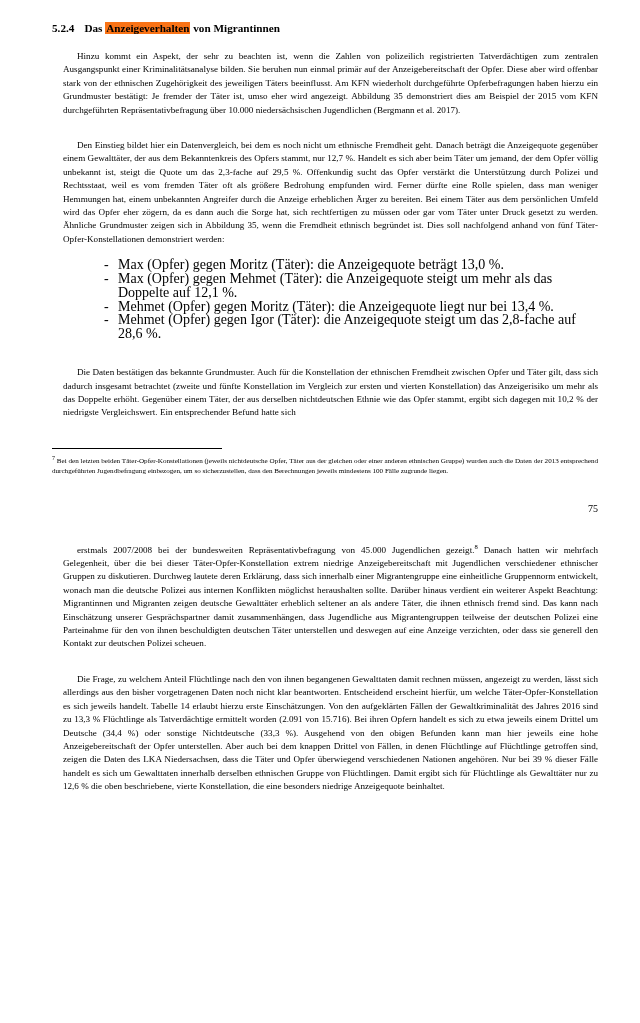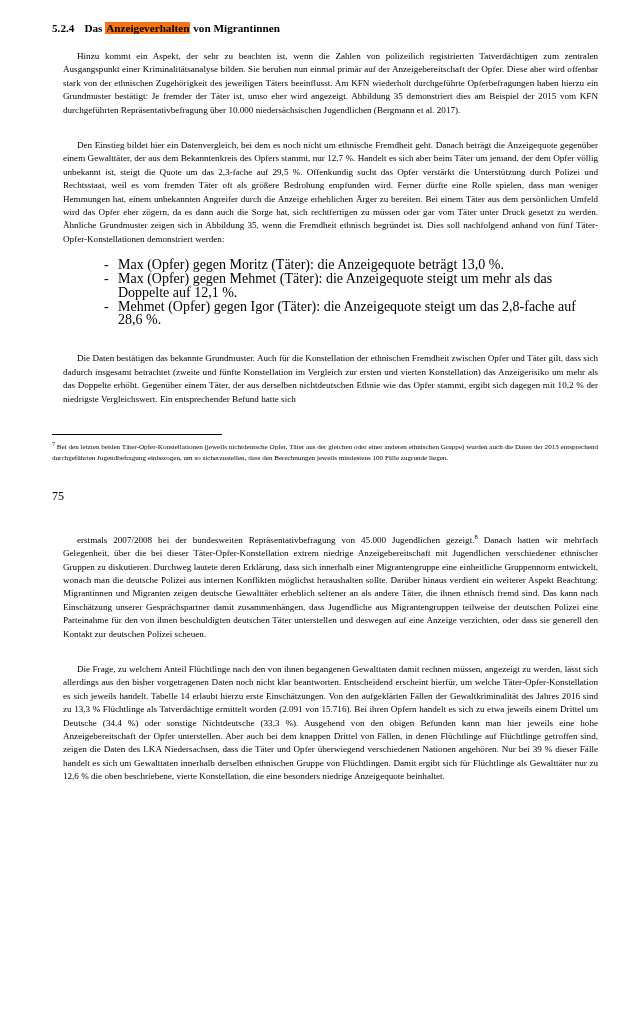--- a/index.html
+++ b/index.html
@@ -70,22 +70,22 @@
   .footnote {
     font-size: 7.1px;
     line-height: 10.2px;
     text-align: justify;
     margin: 0;
   }
   .footnote sup {
     font-size: 6px;
   }
   .pagenum {
-    text-align: left;
-    font-size: 12px;
+    text-align: right;
+    font-size: 10px;
     margin: 26px 0 26px 0;
   }
   sup.fnref {
     font-size: 6.6px;
     vertical-align: super;
   }
 </style>
 </head>
 <body>
 
@@ -98,20 +98,21 @@
 
   <p class="body">Hinzu kommt ein Aspekt, der sehr zu beachten ist, wenn die Zahlen von polizeilich registrierten Tatverdächtigen zum zentralen Ausgangspunkt einer Kriminalitätsanalyse bilden. Sie beruhen nun einmal primär auf der Anzeigebereitschaft der Opfer. Diese aber wird offenbar stark von der ethnischen Zugehörigkeit des jeweiligen Täters beeinflusst. Am KFN wiederholt durchgeführte Opferbefragungen haben hierzu ein Grundmuster bestätigt: Je fremder der Täter ist, umso eher wird angezeigt. Abbildung 35 demonstriert dies am Beispiel der 2015 vom KFN durchgeführten Repräsentativbefragung über 10.000 niedersächsischen Jugendlichen (Bergmann et al. 2017).</p>
 
   <div class="spacer-md"></div>
 
   <p class="body">Den Einstieg bildet hier ein Datenvergleich, bei dem es noch nicht um ethnische Fremdheit geht. Danach beträgt die Anzeigequote gegenüber einem Gewalttäter, der aus dem Bekanntenkreis des Opfers stammt, nur 12,7 %. Handelt es sich aber beim Täter um jemand, der dem Opfer völlig unbekannt ist, steigt die Quote um das 2,3-fache auf 29,5 %. Offenkundig sucht das Opfer verstärkt die Unterstützung durch Polizei und Rechtsstaat, weil es vom fremden Täter oft als größere Bedrohung empfunden wird. Ferner dürfte eine Rolle spielen, dass man weniger Hemmungen hat, einem unbekannten Angreifer durch die Anzeige erheblichen Ärger zu bereiten. Bei einem Täter aus dem persönlichen Umfeld wird das Opfer eher zögern, da es dann auch die Sorge hat, sich rechtfertigen zu müssen oder gar vom Täter unter Druck gesetzt zu werden. Ähnliche Grundmuster zeigen sich in Abbildung 35, wenn die Fremdheit ethnisch begründet ist. Dies soll nachfolgend anhand von fünf Täter-Opfer-Konstellationen demonstriert werden:</p>
 
   <ul class="bullets">
     <li>Max (Opfer) gegen Moritz (Täter): die Anzeigequote beträgt 13,0 %.</li>
     <li>Max (Opfer) gegen Mehmet (Täter): die Anzeigequote steigt um mehr als das Doppelte auf 12,1 %.</li>
+    <li>Mehmet (Opfer) gegen Moritz (Täter): die Anzeigequote liegt nur bei 13,4 %.</li>
     <li>Mehmet (Opfer) gegen Igor (Täter): die Anzeigequote steigt um das 2,8-fache auf 28,6 %.</li>
   </ul>
 
   <div class="spacer-lg"></div>
 
   <p class="body">Die Daten bestätigen das bekannte Grundmuster. Auch für die Konstellation der ethnischen Fremdheit zwischen Opfer und Täter gilt, dass sich dadurch insgesamt betrachtet (zweite und fünfte Konstellation im Vergleich zur ersten und vierten Konstellation) das Anzeigerisiko um mehr als das Doppelte erhöht. Gegenüber einem Täter, der aus derselben nichtdeutschen Ethnie wie das Opfer stammt, ergibt sich dagegen mit 10,2 % der niedrigste Vergleichswert. Ein entsprechender Befund hatte sich</p>
 
   <div class="spacer-lg"></div>
 
   <div class="footnote-rule"></div>

